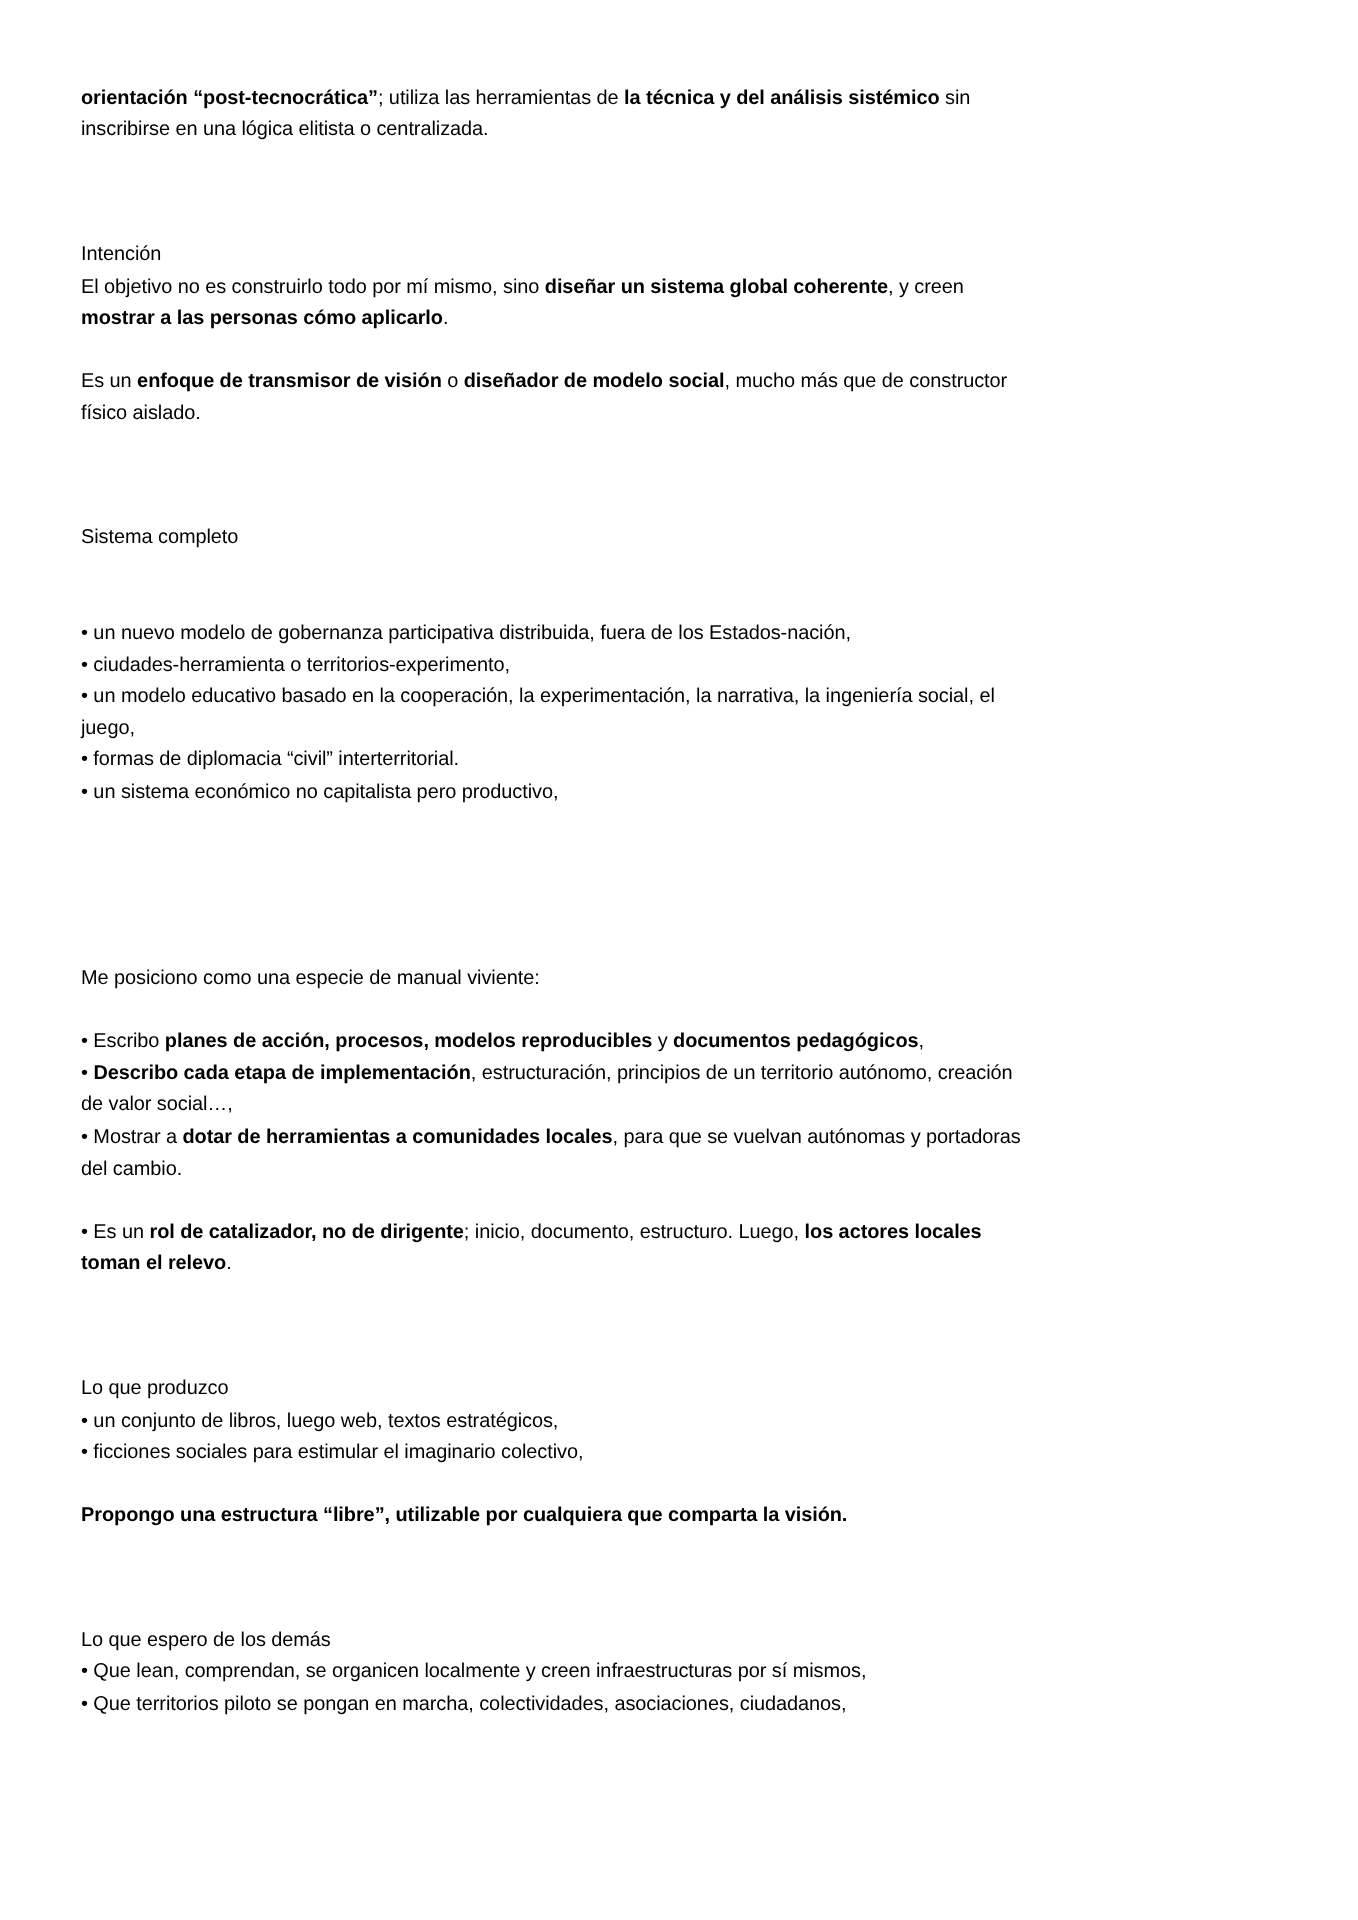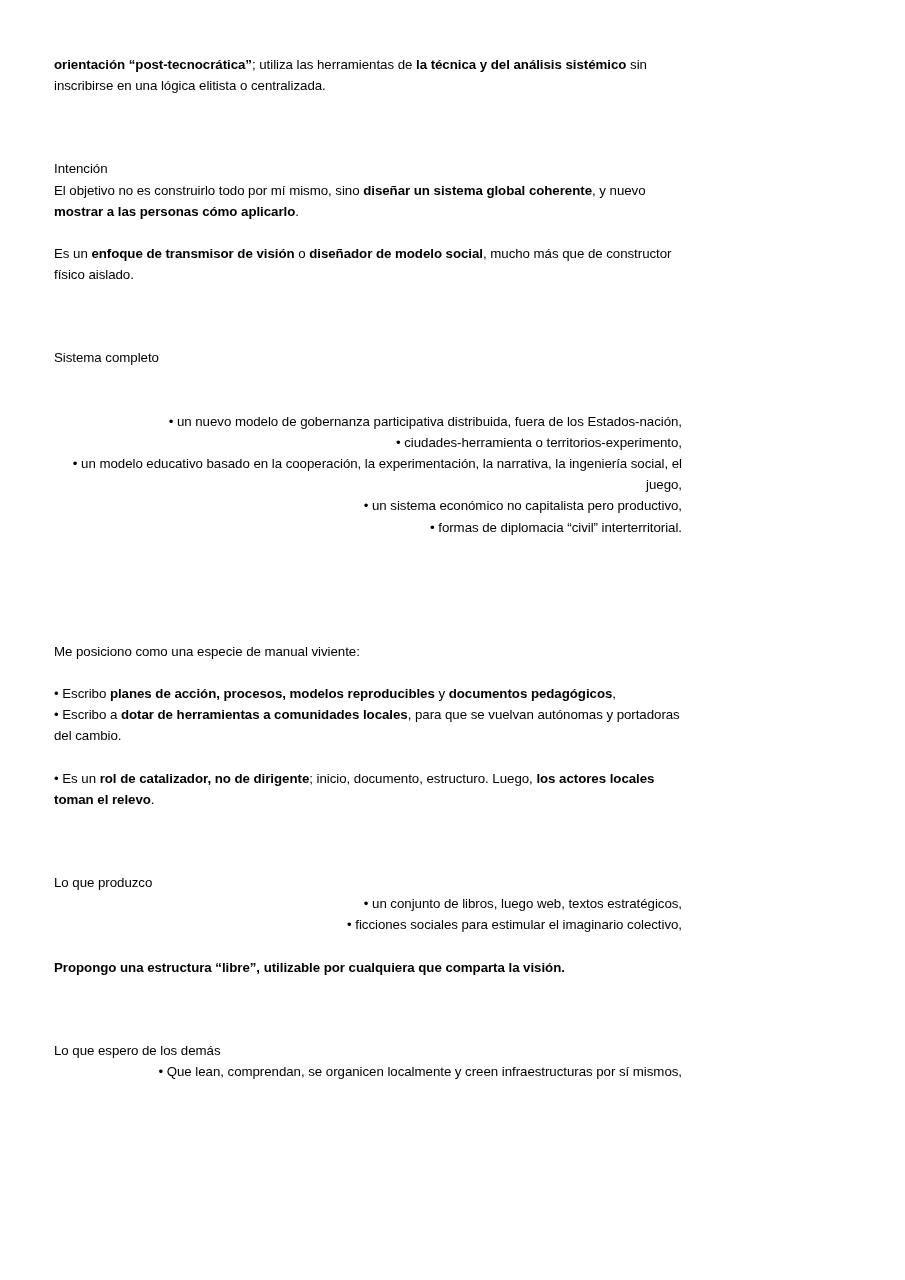--- a/index.html
+++ b/index.html
@@ -37,21 +37,20 @@
     padding: 0;
     font-size: 13.3px;
     line-height: 21.2px;
     text-align: left;
     white-space: normal;
   }
   .bullets {
     margin: 0;
     padding: 0;
     list-style: none;
-    text-align: right;
   }
   .bullets li {
     margin: 0;
     padding: 0;
     font-size: 13.3px;
     line-height: 21.2px;
   }
   b, strong, .b {
     font-weight: bold;
   }
@@ -66,48 +65,49 @@
   <div class="doc">
 
     <div class="block">
       <p class="para"><b>orientación “post-tecnocrática”</b><span>; utiliza las herramientas de </span><b>la técnica y del análisis sistémico</b><span> sin inscribirse en una lógica elitista o centralizada.</span></p>
     </div>
 
     <div class="gap-head"></div>
 
     <div class="block">
       <p class="para">Intención</p>
-      <p class="para"><span>El objetivo no es construirlo todo por mí mismo, sino </span><b>diseñar un sistema global coherente</b><span>, y nuevo </span><b>mostrar a las personas cómo aplicarlo</b><span>.</span></p>
+      <p class="para"><span>El objetivo no es construirlo todo por mí mismo, sino </span><b>diseñar un sistema global coherente</b><span>, y creen </span><b>mostrar a las personas cómo aplicarlo</b><span>.</span></p>
       <div class="gap-md"></div>
       <p class="para"><span>Es un </span><b>enfoque de transmisor de visión</b><span> o </span><b>diseñador de modelo social</b><span>, mucho más que de constructor físico aislado.</span></p>
     </div>
 
     <div class="gap-head"></div>
 
     <div class="block">
       <p class="para">Sistema completo</p>
       <div class="gap-md"></div>
       <div class="gap-md"></div>
       <ul class="bullets">
         <li>• un nuevo modelo de gobernanza participativa distribuida, fuera de los Estados-nación,</li>
         <li>• ciudades-herramienta o territorios-experimento,</li>
         <li>• un modelo educativo basado en la cooperación, la experimentación, la narrativa, la ingeniería social, el juego,</li>
+        <li>• formas de diplomacia “civil” interterritorial.</li>
         <li>• un sistema económico no capitalista pero productivo,</li>
-        <li>• formas de diplomacia “civil” interterritorial.</li>
       </ul>
     </div>
 
     <div class="gap-head"></div>
 
     <div class="block">
       <div class="gap-lg"></div>
       <p class="para">Me posiciono como una especie de manual viviente:</p>
       <div class="gap-md"></div>
       <p class="para"><span>• Escribo </span><b>planes de acción, procesos, modelos reproducibles</b><span> y </span><b>documentos pedagógicos</b><span>,</span></p>
-      <p class="para"><span>• Escribo a </span><b>dotar de herramientas a comunidades locales</b><span>, para que se vuelvan autónomas y portadoras del cambio.</span></p>
+      <p class="para"><span>• </span><b>Describo cada etapa de implementación</b><span>, estructuración, principios de un territorio autónomo, creación de valor social…,</span></p>
+      <p class="para"><span>• Mostrar a </span><b>dotar de herramientas a comunidades locales</b><span>, para que se vuelvan autónomas y portadoras del cambio.</span></p>
       <div class="gap-md"></div>
       <p class="para"><span>• Es un </span><b>rol de catalizador, no de dirigente</b><span>; inicio, documento, estructuro. Luego, </span><b>los actores locales toman el relevo</b><span>.</span></p>
     </div>
 
     <div class="gap-head"></div>
 
     <div class="block">
       <p class="para">Lo que produzco</p>
       <ul class="bullets">
         <li>• un conjunto de libros, luego web, textos estratégicos,</li>
@@ -116,17 +116,18 @@
       <div class="gap-md"></div>
       <p class="para b">Propongo una estructura “libre”, utilizable por cualquiera que comparta la visión.</p>
     </div>
 
     <div class="gap-head"></div>
 
     <div class="block">
       <p class="para">Lo que espero de los demás</p>
       <ul class="bullets">
         <li>• Que lean, comprendan, se organicen localmente y creen infraestructuras por sí mismos,</li>
+        <li>• Que territorios piloto se pongan en marcha, colectividades, asociaciones, ciudadanos,</li>
       </ul>
     </div>
 
   </div>
 </div>
 
 </body></html>

